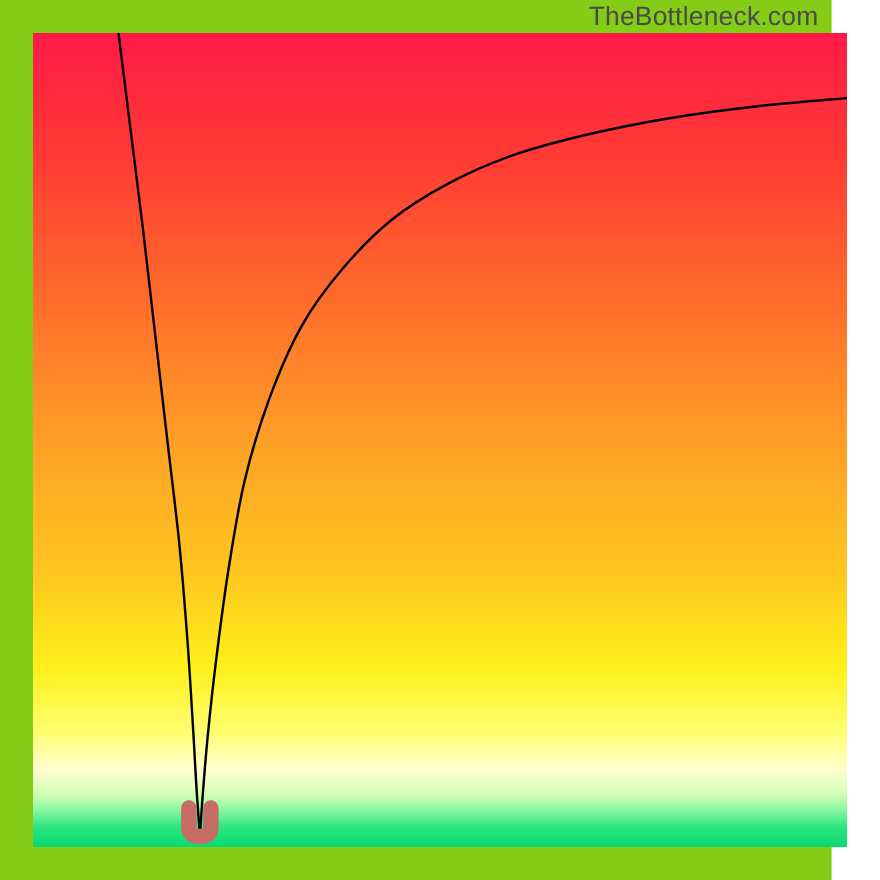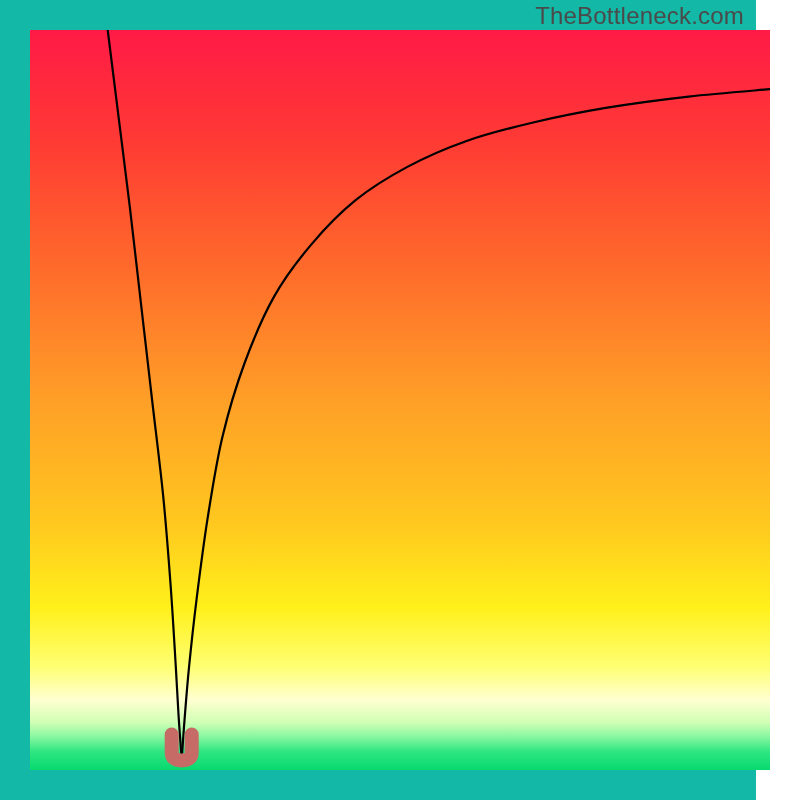--- a/index.html
+++ b/index.html
@@ -6,21 +6,21 @@
     margin: 0;
     padding: 0;
     width: 800px;
     height: 800px;
     overflow: hidden;
     font-family: Arial, Helvetica, sans-serif;
   }
   .outer {
     width: 756px;
     height: 800px;
-    background: #14b8a6;
+    background: #84cc16;
     position: relative;
     box-sizing: border-box;
   }
   .watermark {
     position: absolute;
     top: 2px;
     right: 12px;
     color: #4a4a4a;
     font-size: 24px;
     font-weight: 400;

